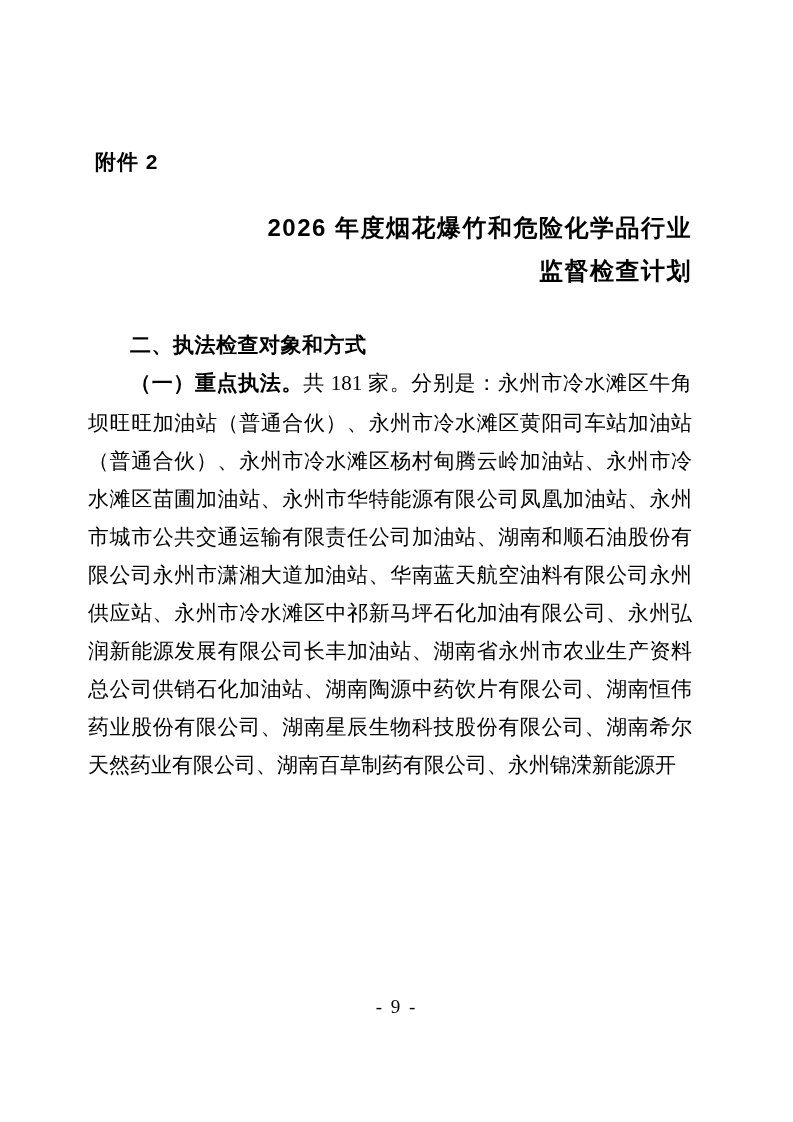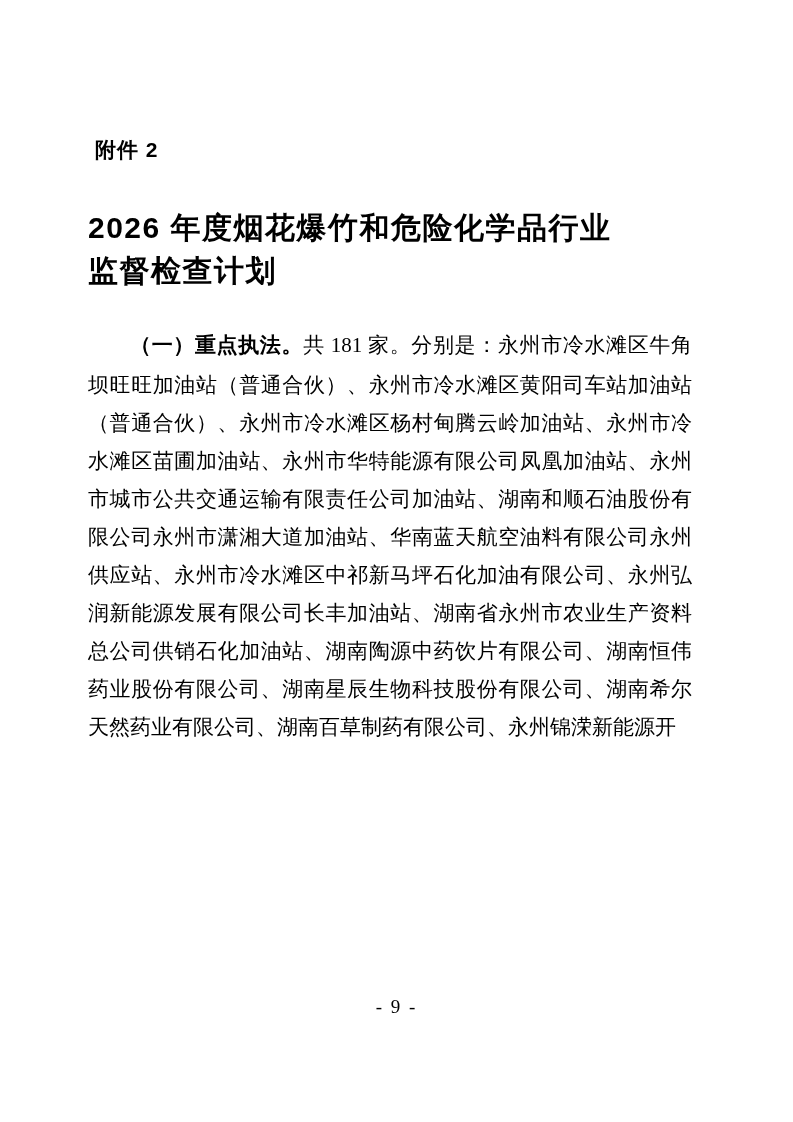--- a/index.html
+++ b/index.html
@@ -12,36 +12,36 @@
     width: 793px;
     height: 1122px;
     background: #ffffff;
     color: #000000;
     overflow: hidden;
     font-family: "Liberation Serif", "DejaVu Serif", serif;
   }
   .attachment {
     position: absolute;
     left: 95px;
-    top: 136px;
+    top: 148px;
     font-family: "Liberation Sans", "DejaVu Sans", sans-serif;
     font-weight: bold;
     font-size: 21px;
     letter-spacing: 1px;
   }
   .title {
     position: absolute;
     left: 88px;
     width: 604px;
     top: 206px;
     margin: 0;
-    text-align: left;
+    text-align: right;
     font-family: "Liberation Sans", "DejaVu Sans", sans-serif;
     font-weight: bold;
-    font-size: 30px;
+    font-size: 24px;
     line-height: 43px;
     letter-spacing: 1.5px;
   }
   .title .title-line {
     display: block;
   }
   .content {
     position: absolute;
     left: 88px;
     width: 604px;
@@ -87,20 +87,21 @@
 
   <h1 class="title">
     <span class="title-line">2026 年度烟花爆竹和危险化学品行业</span>
     <span class="title-line">监督检查计划</span>
   </h1>
 
   <div class="content">
 
 
 
+    <h2 class="heading">二、执法检查对象和方式</h2>
 
     <p class="para">
       <span class="lead">（一）重点执法。</span><span>共 181 家。分别是：永州市冷水滩区牛角坝旺旺加油站（普通合伙）、永州市冷水滩区黄阳司车站加油站（普通合伙）、永州市冷水滩区杨村甸腾云岭加油站、永州市冷水滩区苗圃加油站、永州市华特能源有限公司凤凰加油站、永州市城市公共交通运输有限责任公司加油站、湖南和顺石油股份有限公司永州市潇湘大道加油站、华南蓝天航空油料有限公司永州供应站、永州市冷水滩区中祁新马坪石化加油有限公司、永州弘润新能源发展有限公司长丰加油站、湖南省永州市农业生产资料总公司供销石化加油站、湖南陶源中药饮片有限公司、湖南恒伟药业股份有限公司、湖南星辰生物科技股份有限公司、湖南希尔天然药业有限公司、湖南百草制药有限公司、永州锦溁新能源开</span>
     </p>
 
   </div>
 
   <div class="page-number">- 9 -</div>
 
 </div>

